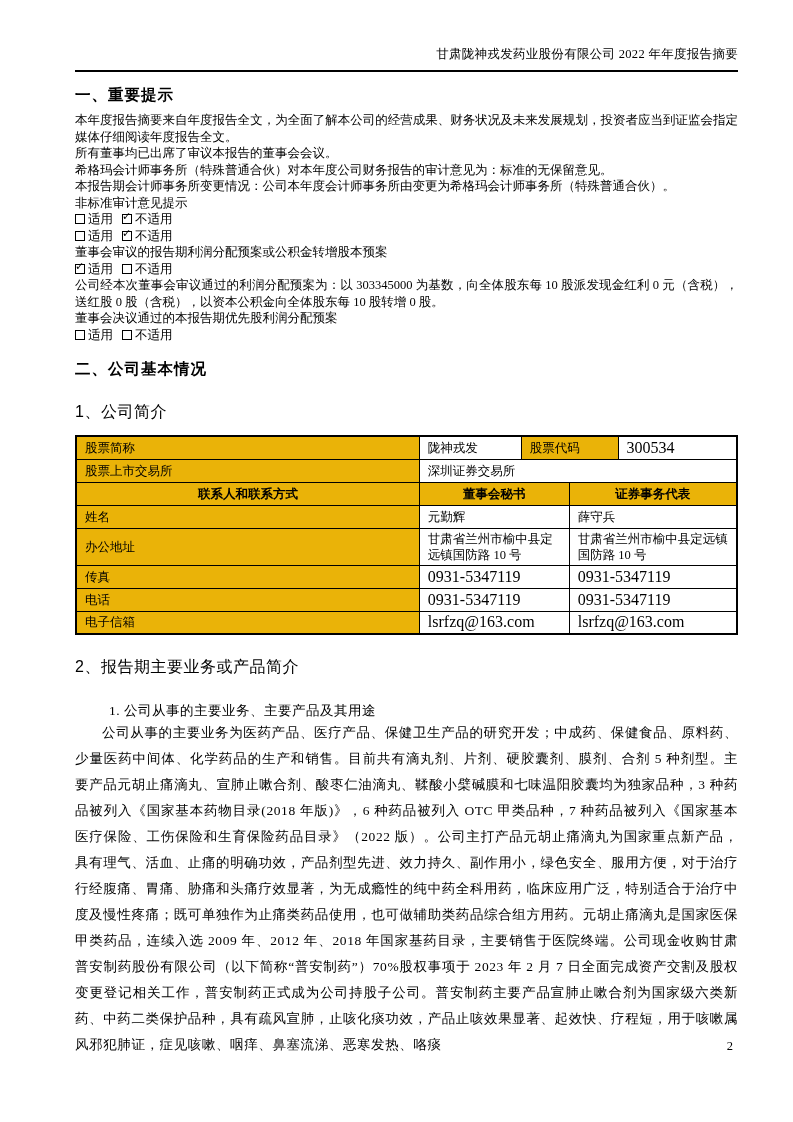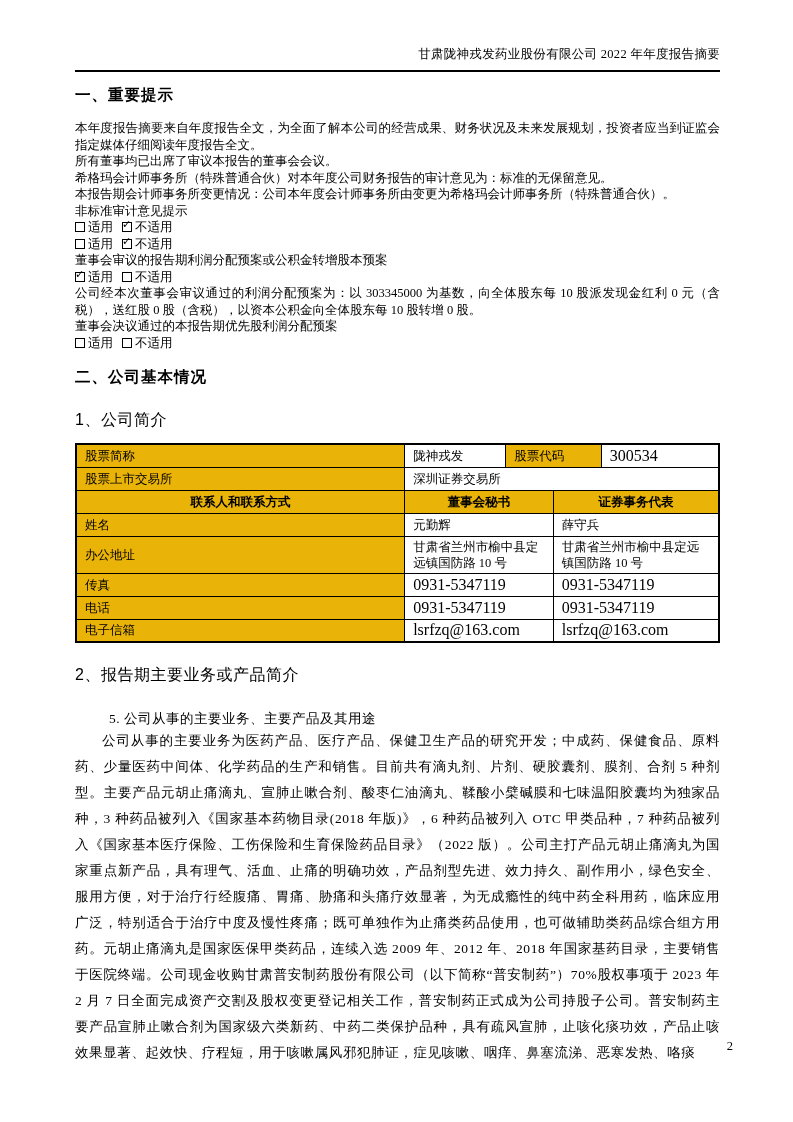--- a/index.html
+++ b/index.html
@@ -3,40 +3,40 @@
 <meta charset="utf-8">
 <style>
   * { margin: 0; padding: 0; box-sizing: border-box; }
   html, body { background: #888; }
   .page {
     width: 793px;
     height: 1122px;
     margin: 0 auto;
     background: #ffffff;
     position: relative;
-    padding: 46px 73px 0 75px;
+    padding: 46px 55px 0 75px;
     font-family: "Liberation Serif", "DejaVu Serif", serif;
     color: #000;
     overflow: hidden;
   }
   
   .doc-header {
     text-align: right;
     font-size: 12.5px;
     letter-spacing: 0.3px;
     padding-bottom: 7px;
     border-bottom: 2px solid #000;
   }
   
   .h-l1 {
     font-family: "Liberation Sans", "DejaVu Sans", sans-serif;
     font-weight: bold;
     font-size: 15.5px;
     margin-top: 13px;
-    margin-bottom: 14px;
+    margin-bottom: 6px;
     letter-spacing: 1px;
   }
   .h-l1.spaced { margin-top: 16px; margin-bottom: 22px; }
   .h-l2 {
     font-family: "Liberation Sans", "DejaVu Sans", sans-serif;
     font-weight: normal;
     font-size: 16px;
     margin-top: 20px;
     margin-bottom: 12px;
     letter-spacing: 0.5px;
@@ -195,19 +195,19 @@
     <tr>
       <td class="grey">电子信箱</td>
       <td colspan="2" class="mono">lsrfzq@163.com</td>
       <td colspan="2" class="mono">lsrfzq@163.com</td>
     </tr>
   </tbody>
     </table>
 
   <div class="h-l2" style="margin-top:22px;">2、报告期主要业务或产品简介</div>
 
-  <div class="biz-intro">5. 公司从事的主要业务、主要产品及其用途</div>
+  <div class="biz-intro">1. 公司从事的主要业务、主要产品及其用途</div>
 
   <div class="biz-para">公司从事的主要业务为医药产品、医疗产品、保健卫生产品的研究开发；中成药、保健食品、原料药、少量医药中间体、化学药品的生产和销售。目前共有滴丸剂、片剂、硬胶囊剂、膜剂、合剂 5 种剂型。主要产品元胡止痛滴丸、宣肺止嗽合剂、酸枣仁油滴丸、鞣酸小檗碱膜和七味温阳胶囊均为独家品种，3 种药品被列入《国家基本药物目录(2018 年版)》，6 种药品被列入 OTC 甲类品种，7 种药品被列入《国家基本医疗保险、工伤保险和生育保险药品目录》（2022 版）。公司主打产品元胡止痛滴丸为国家重点新产品，具有理气、活血、止痛的明确功效，产品剂型先进、效力持久、副作用小，绿色安全、服用方便，对于治疗行经腹痛、胃痛、胁痛和头痛疗效显著，为无成瘾性的纯中药全科用药，临床应用广泛，特别适合于治疗中度及慢性疼痛；既可单独作为止痛类药品使用，也可做辅助类药品综合组方用药。元胡止痛滴丸是国家医保甲类药品，连续入选 2009 年、2012 年、2018 年国家基药目录，主要销售于医院终端。公司现金收购甘肃普安制药股份有限公司（以下简称“普安制药”）70%股权事项于 2023 年 2 月 7 日全面完成资产交割及股权变更登记相关工作，普安制药正式成为公司持股子公司。普安制药主要产品宣肺止嗽合剂为国家级六类新药、中药二类保护品种，具有疏风宣肺，止咳化痰功效，产品止咳效果显著、起效快、疗程短，用于咳嗽属风邪犯肺证，症见咳嗽、咽痒、鼻塞流涕、恶寒发热、咯痰</div>
 
   <div class="page-number">2</div>
 
 </div>
 
 </body></html>

